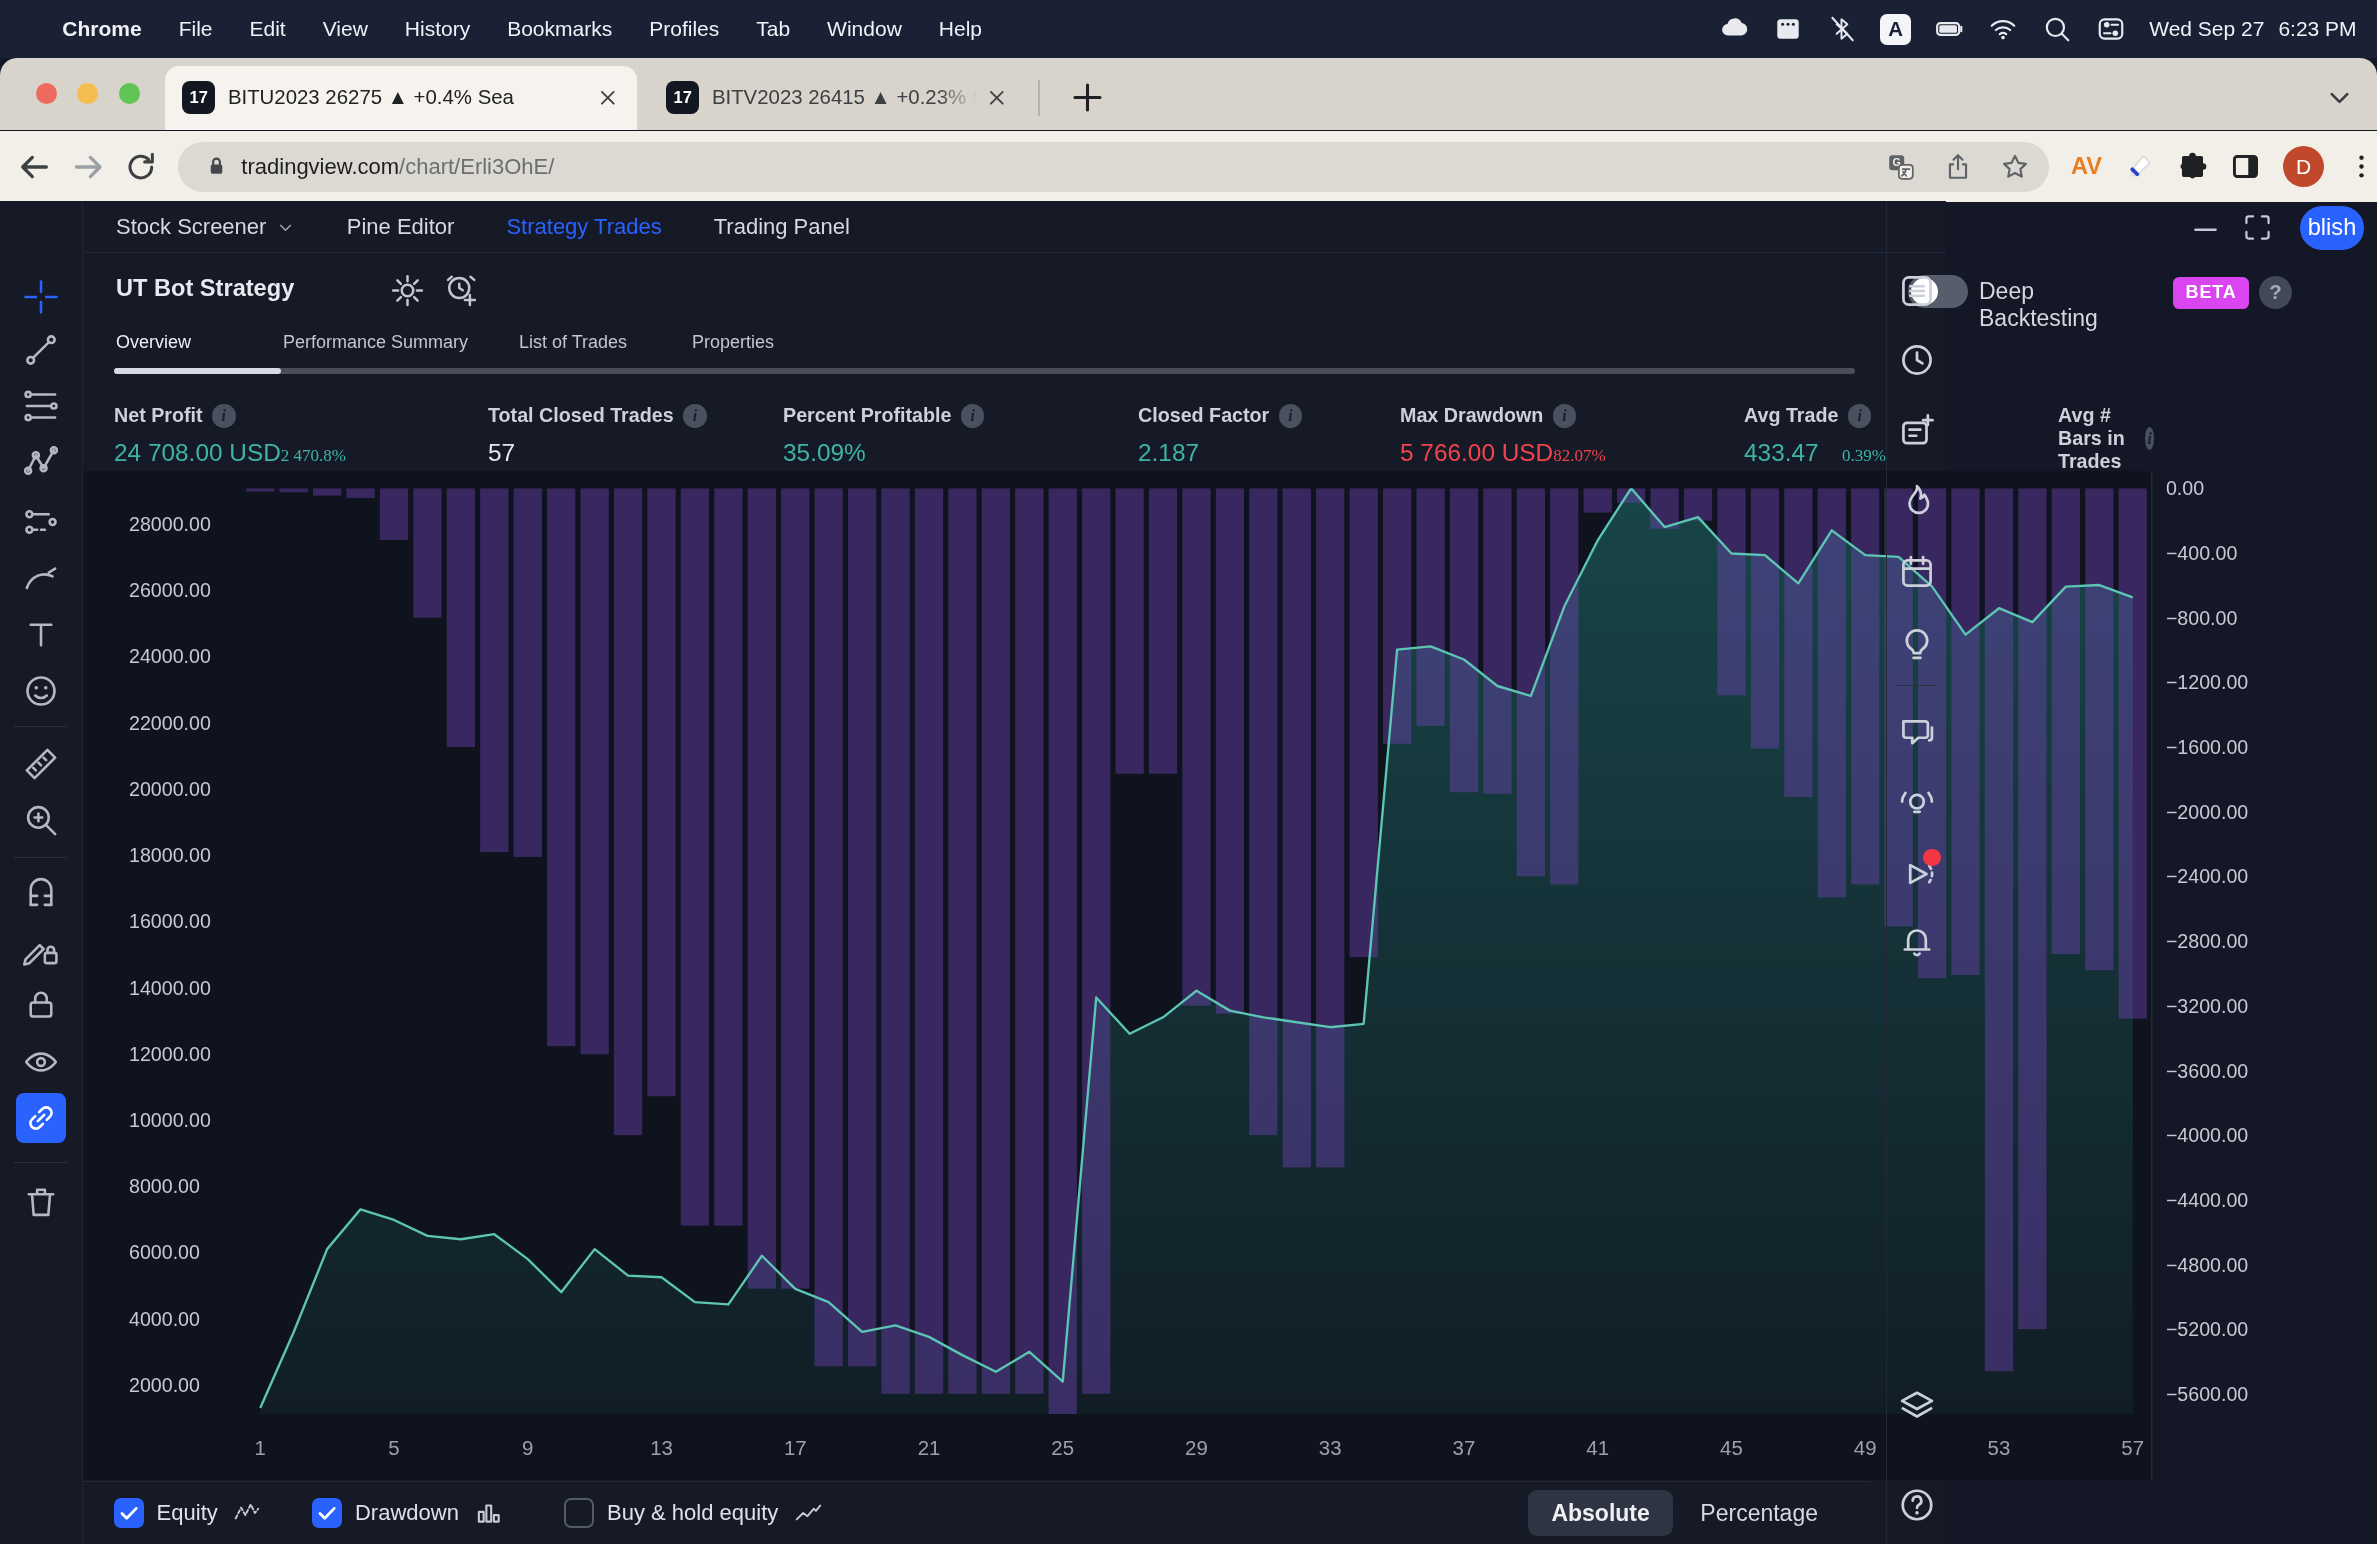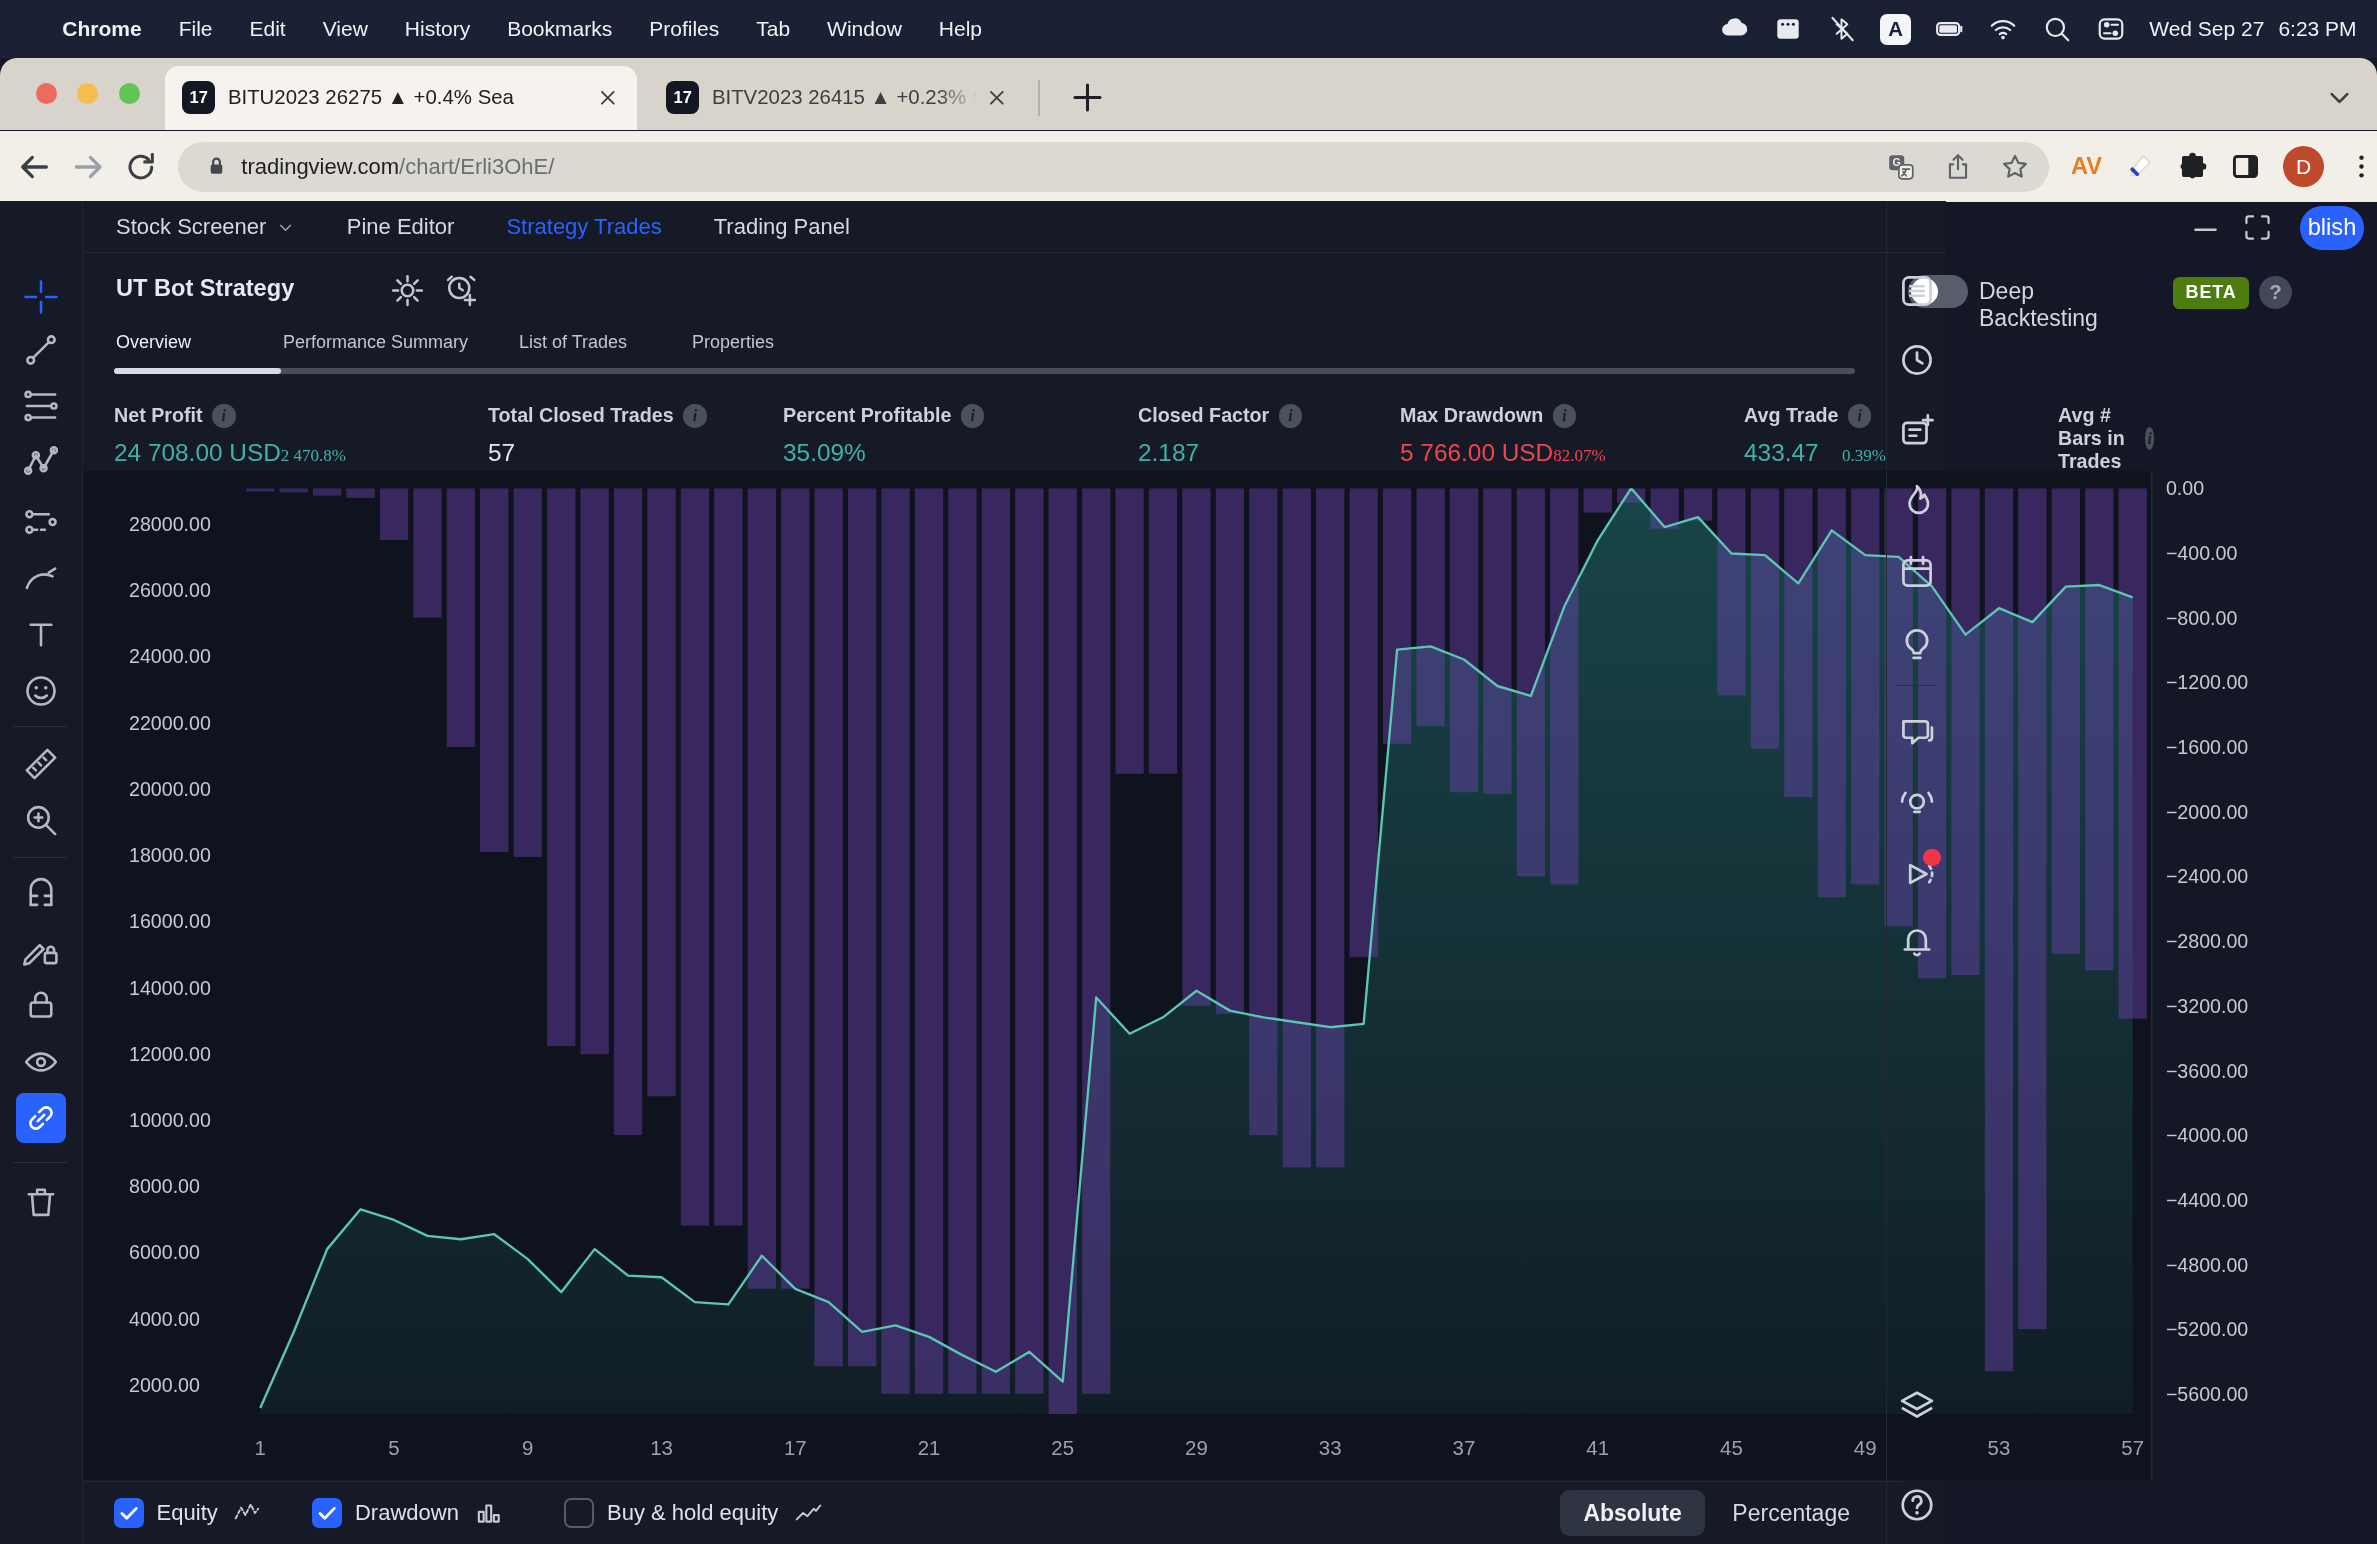--- a/index.html
+++ b/index.html
@@ -75,21 +75,21 @@
   .blish { position:absolute; left:2300px; top:4.7px; width:64px; height:44px; background:#2962ff; color:#fff;
            border-radius:22px; font-size:23.6px; display:flex; align-items:center; justify-content:center; z-index:5; }
 
   
   .strat { position:absolute; left:83px; right:60px; top:63px; height:55px; }
   .strat-title { position:absolute; left:33px; top:11px; font-size:23.6px; font-weight:bold; color:#e7eaf0; }
   .hicon { position:absolute; top:9.4px; width:35px; height:35px; color:#c2c6d0; }
   .toggle { position:absolute; left:1825px; top:11px; width:60px; height:33px; background:#585d6b; border-radius:16.5px; }
   .toggle .knob { position:absolute; left:3.1px; top:3.1px; width:27px; height:27px; background:#fff; border-radius:50%; }
   .dblabel { position:absolute; left:1896px; top:14px; font-size:23px; color:#d4d7de; }
-  .beta { position:absolute; left:2090px; top:12.6px; background:#4d7c0f; color:#fff; font-size:18px; font-weight:bold;
+  .beta { position:absolute; left:2090px; top:12.6px; background:#d946ef; color:#fff; font-size:18px; font-weight:bold;
           padding:5.5px 12.6px; border-radius:6.3px; letter-spacing:0.8px; }
   .qmark { position:absolute; left:2176px; top:11.8px; width:33px; height:33px; background:#434857; color:#a6abb8;
            border-radius:50%; font-size:20.4px; font-weight:bold; display:flex; align-items:center; justify-content:center; }
 
   
   .rtabs { position:absolute; left:83px; right:60px; top:118px; height:57px; }
   .rtabs .titem { position:absolute; top:13px; font-size:18px; color:#c2c6d1; }
   .rtabs .titem.active { color:#edf0f5; }
   .underline { position:absolute; left:31px; right:31px; top:49px; height:5.5px; background:#4a4e5a; border-radius:3.1px; }
   .underline .seg { position:absolute; left:0; top:0; width:167px; height:5.5px; background:#d7dae2; border-radius:3.1px; }
@@ -103,21 +103,21 @@
   .stat .vrow { margin-top:11.8px; display:flex; align-items:baseline; }
   .stat .val { font-size:24.4px; }
   .stat .pct { font-size:17px;font-family:Liberation Serif, serif; }
   .teal { color:#3eb5a4; } .red { color:#f0444f; } .white { color:#e4e7ee; }
 
   
   .chart { position:absolute; left:83px; top:270px; width:2235px; height:1009px; }
   .chart svg { display:block; }
 
   
-  .controls { position:absolute; left:83px; right:44px; top:1280px; height:63px; border-top:0.8px solid #232838;
+  .controls { position:absolute; left:83px; right:76px; top:1280px; height:63px; border-top:0.8px solid #232838;
               display:flex; align-items:center; font-size:22px; color:#dfe2e8; }
   .cbgroup { display:flex; align-items:center; gap:12.6px; margin-left:31px; }
   .cbgroup.g2 { margin-left:47px; } .cbgroup.g3 { margin-left:58px; }
   .cbox { width:30px; height:30px; border-radius:7px; background:#2962ff; padding:3.9px; }
   .cbox.un { background:transparent; border:2.4px solid #555a68; }
   .miniicon { width:35px; height:30px; color:#c6cad3; }
   .modebtns { margin-left:auto; display:flex; align-items:center; gap:27px; padding-right:52px; }
   .pill { background:#2f3442; color:#eef0f4; font-weight:bold; font-size:23px; padding:9.4px 23.6px; border-radius:9.4px; }
   .plain { color:#d6d9e0; font-size:23px; }
 

